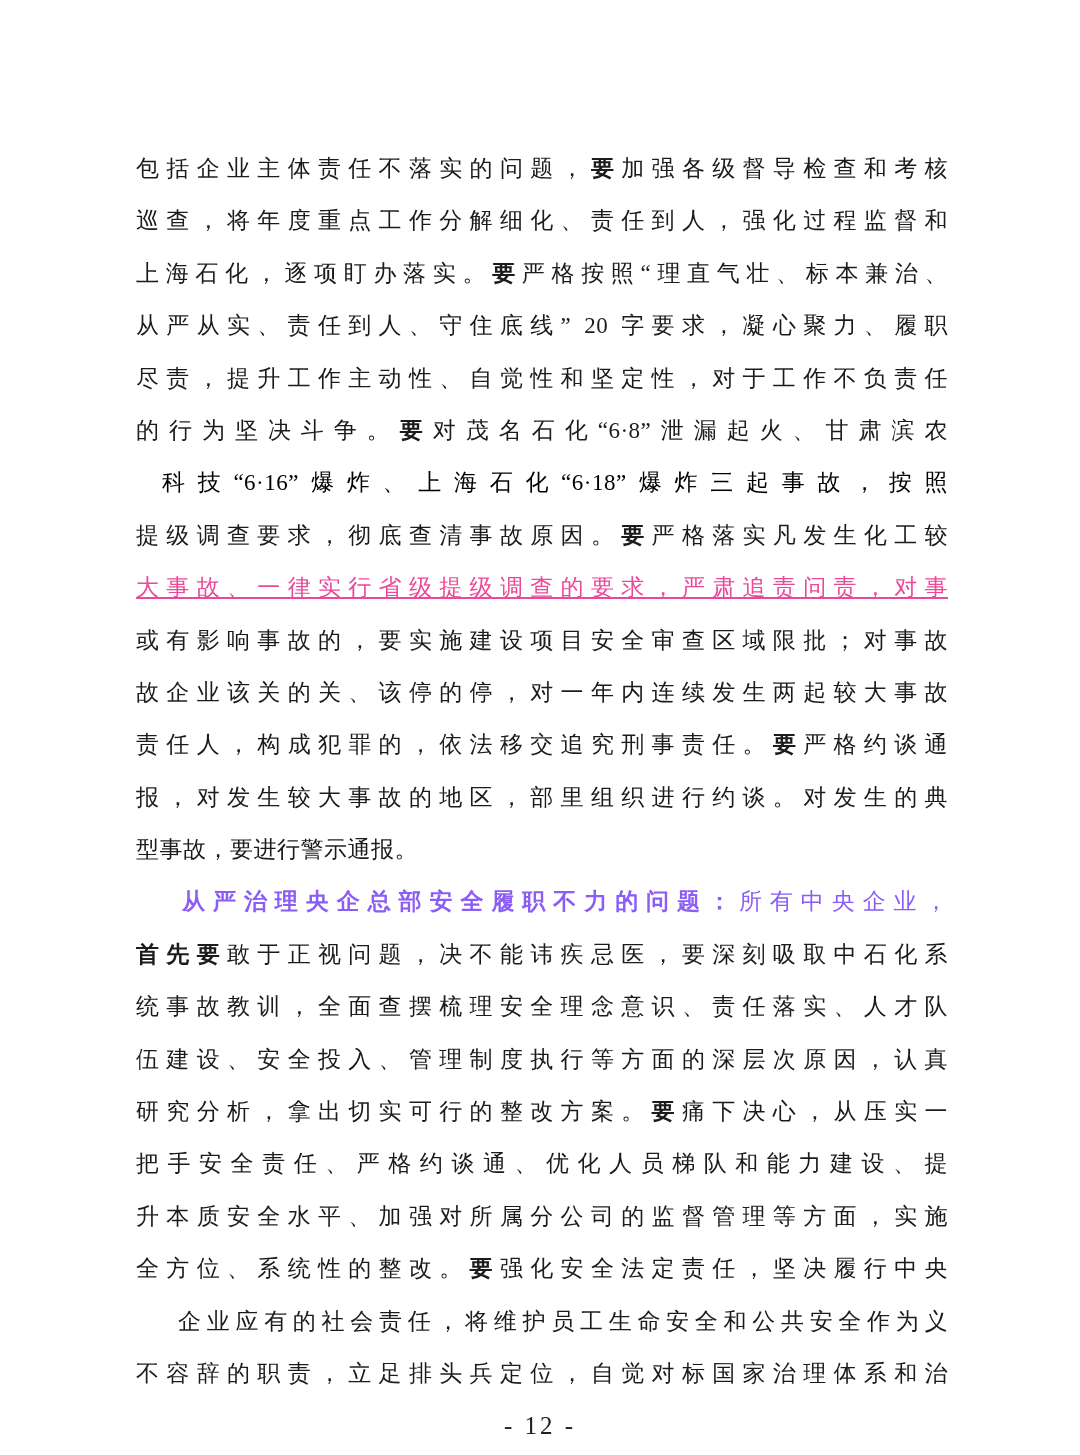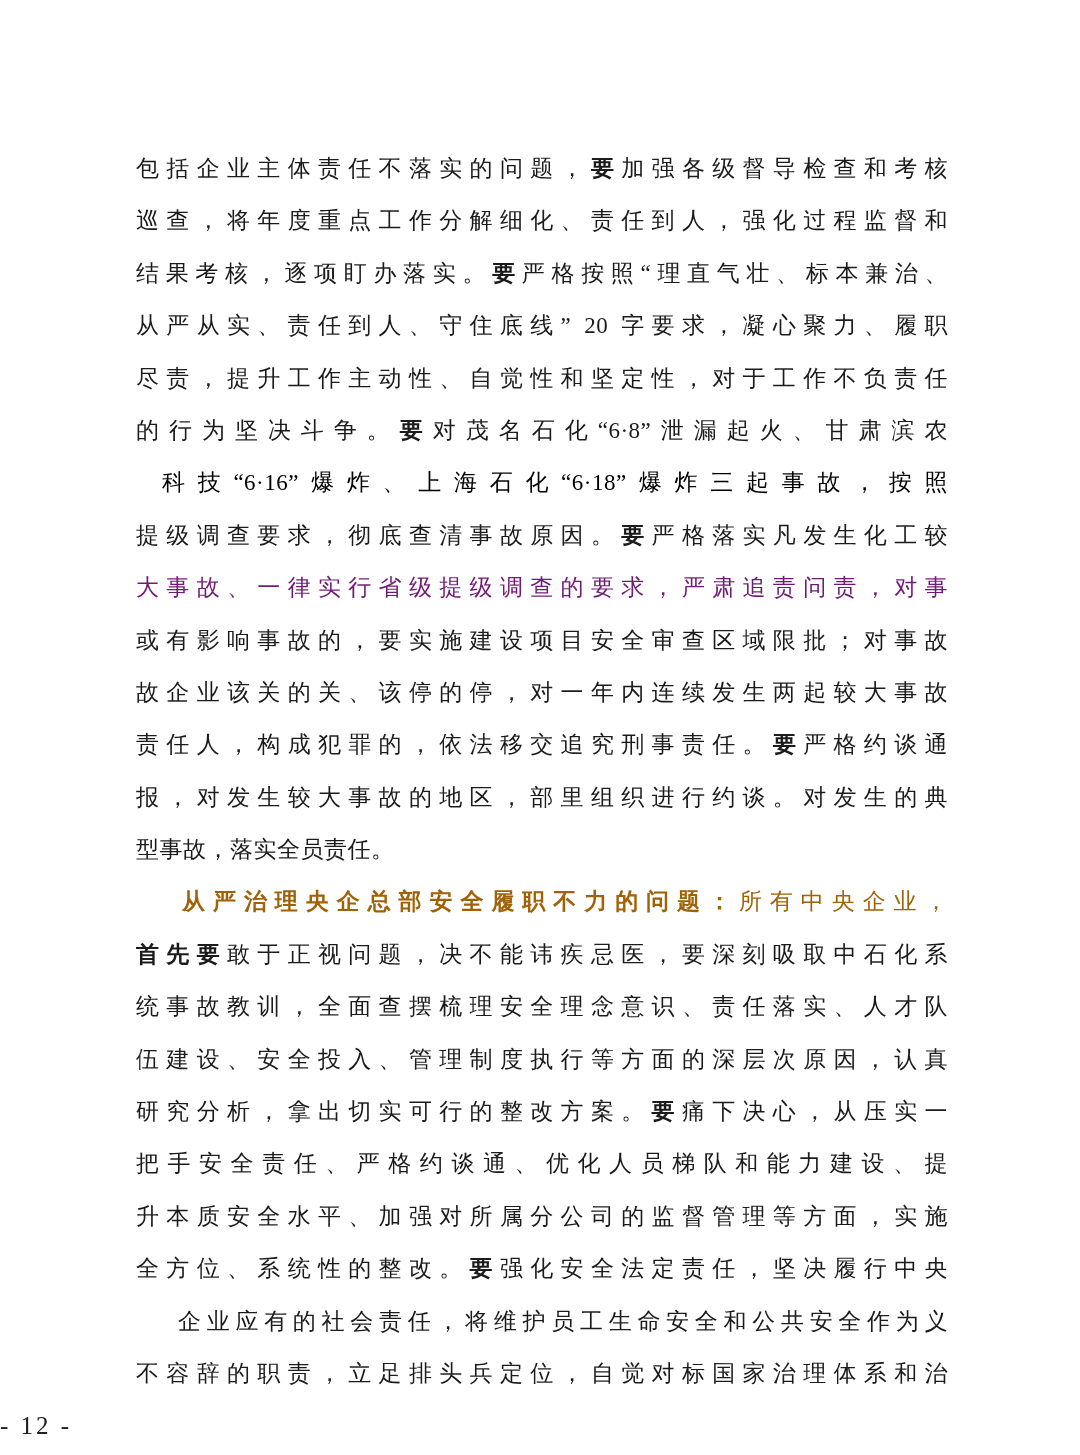--- a/index.html
+++ b/index.html
@@ -36,46 +36,47 @@
   .b {
     font-weight: 700;
   }
   .footer {
     position: absolute;
     top: 1408px;
     left: 0;
     width: 100%;
     height: 36px;
     line-height: 36px;
+    text-align: center;
     font-size: 25px;
     color: #202020;
     letter-spacing: 3px;
     font-family: Liberation Serif, serif;
   }
 </style>
 </head>
 <body>
 
 <div class="page">
   <div class="content" id="text-block">
       <div class="line" style="color: rgb(27, 27, 27);"><span>包括企业主体责任不落实的问题，</span><span class="b">要</span><span>加强各级督导检查和考核</span></div>
       <div class="line" style="color: rgb(27, 27, 27);"><span>巡查，将年度重点工作分解细化、责任到人，强化过程监督和</span></div>
-      <div class="line" style="color: rgb(27, 27, 27);"><span>结果考核，逐项盯办落实。</span><span class="b">要</span><span>严格按照“理直气壮、标本兼治、</span></div>
+      <div class="line" style="color: rgb(27, 27, 27);"><span>上海石化，逐项盯办落实。</span><span class="b">要</span><span>严格按照“理直气壮、标本兼治、</span></div>
       <div class="line" style="color: rgb(27, 27, 27);"><span>从严从实、责任到人、守住底线” 20 字要求，凝心聚力、履职</span></div>
       <div class="line" style="color: rgb(27, 27, 27);"><span>尽责，提升工作主动性、自觉性和坚定性，对于工作不负责任</span></div>
       <div class="line" style="color: rgb(27, 27, 27);"><span>的行为坚决斗争。</span><span class="b">要</span><span>对茂名石化“6·8”泄漏起火、甘肃滨农</span></div>
       <div class="line" style="color: #000000; margin-left: 26px;"><span>科技“6·16”爆炸、上海石化“6·18”爆炸三起事故，按照</span></div>
       <div class="line" style="color: rgb(27, 27, 27);"><span>提级调查要求，彻底查清事故原因。</span><span class="b">要</span><span>严格落实凡发生化工较</span></div>
-      <div class="line" style="color: #701a75;"><span>大事故、一律实行省级提级调查的要求，严肃追责问责，对事</span></div>
+      <div class="line" style="color: #ec4899; text-decoration: underline;"><span>大事故、一律实行省级提级调查的要求，严肃追责问责，对事</span></div>
       <div class="line" style="color: rgb(27, 27, 27);"><span>或有影响事故的，要实施建设项目安全审查区域限批；对事故</span></div>
       <div class="line" style="color: rgb(27, 27, 27);"><span>故企业该关的关、该停的停，对一年内连续发生两起较大事故</span></div>
       <div class="line" style="color: rgb(27, 27, 27);"><span>责任人，构成犯罪的，依法移交追究刑事责任。</span><span class="b">要</span><span>严格约谈通</span></div>
       <div class="line" style="color: rgb(27, 27, 27);"><span>报，对发生较大事故的地区，部里组织进行约谈。对发生的典</span></div>
-      <div class="line left" style="color: rgb(27, 27, 27);"><span>型事故，落实全员责任。</span></div>
-      <div class="line" style="text-indent: 2em; color: #a16207; font-family: Liberation Serif, serif;"><span class="b">从严治理央企总部安全履职不力的问题：</span><span>所有中央企业，</span></div>
+      <div class="line left" style="color: rgb(27, 27, 27);"><span>型事故，要进行警示通报。</span></div>
+      <div class="line" style="text-indent: 2em; color: #8b5cf6; font-family: Liberation Serif, serif;"><span class="b">从严治理央企总部安全履职不力的问题：</span><span>所有中央企业，</span></div>
       <div class="line" style="color: rgb(27, 27, 27);"><span class="b">首先要</span><span>敢于正视问题，决不能讳疾忌医，要深刻吸取中石化系</span></div>
       <div class="line" style="color: rgb(27, 27, 27);"><span>统事故教训，全面查摆梳理安全理念意识、责任落实、人才队</span></div>
       <div class="line" style="color: rgb(27, 27, 27);"><span>伍建设、安全投入、管理制度执行等方面的深层次原因，认真</span></div>
       <div class="line" style="color: rgb(27, 27, 27);"><span>研究分析，拿出切实可行的整改方案。</span><span class="b">要</span><span>痛下决心，从压实一</span></div>
       <div class="line" style="color: rgb(27, 27, 27);"><span>把手安全责任、严格约谈通、优化人员梯队和能力建设、提</span></div>
       <div class="line" style="color: rgb(27, 27, 27);"><span>升本质安全水平、加强对所属分公司的监督管理等方面，实施</span></div>
       <div class="line" style="color: rgb(27, 27, 27);"><span>全方位、系统性的整改。</span><span class="b">要</span><span>强化安全法定责任，坚决履行中央</span></div>
       <div class="line" style="color: rgb(27, 27, 27); margin-left: 42px;"><span>企业应有的社会责任，将维护员工生命安全和公共安全作为义</span></div>
       <div class="line" style="color: rgb(27, 27, 27);"><span>不容辞的职责，立足排头兵定位，自觉对标国家治理体系和治</span></div>
     </div>

